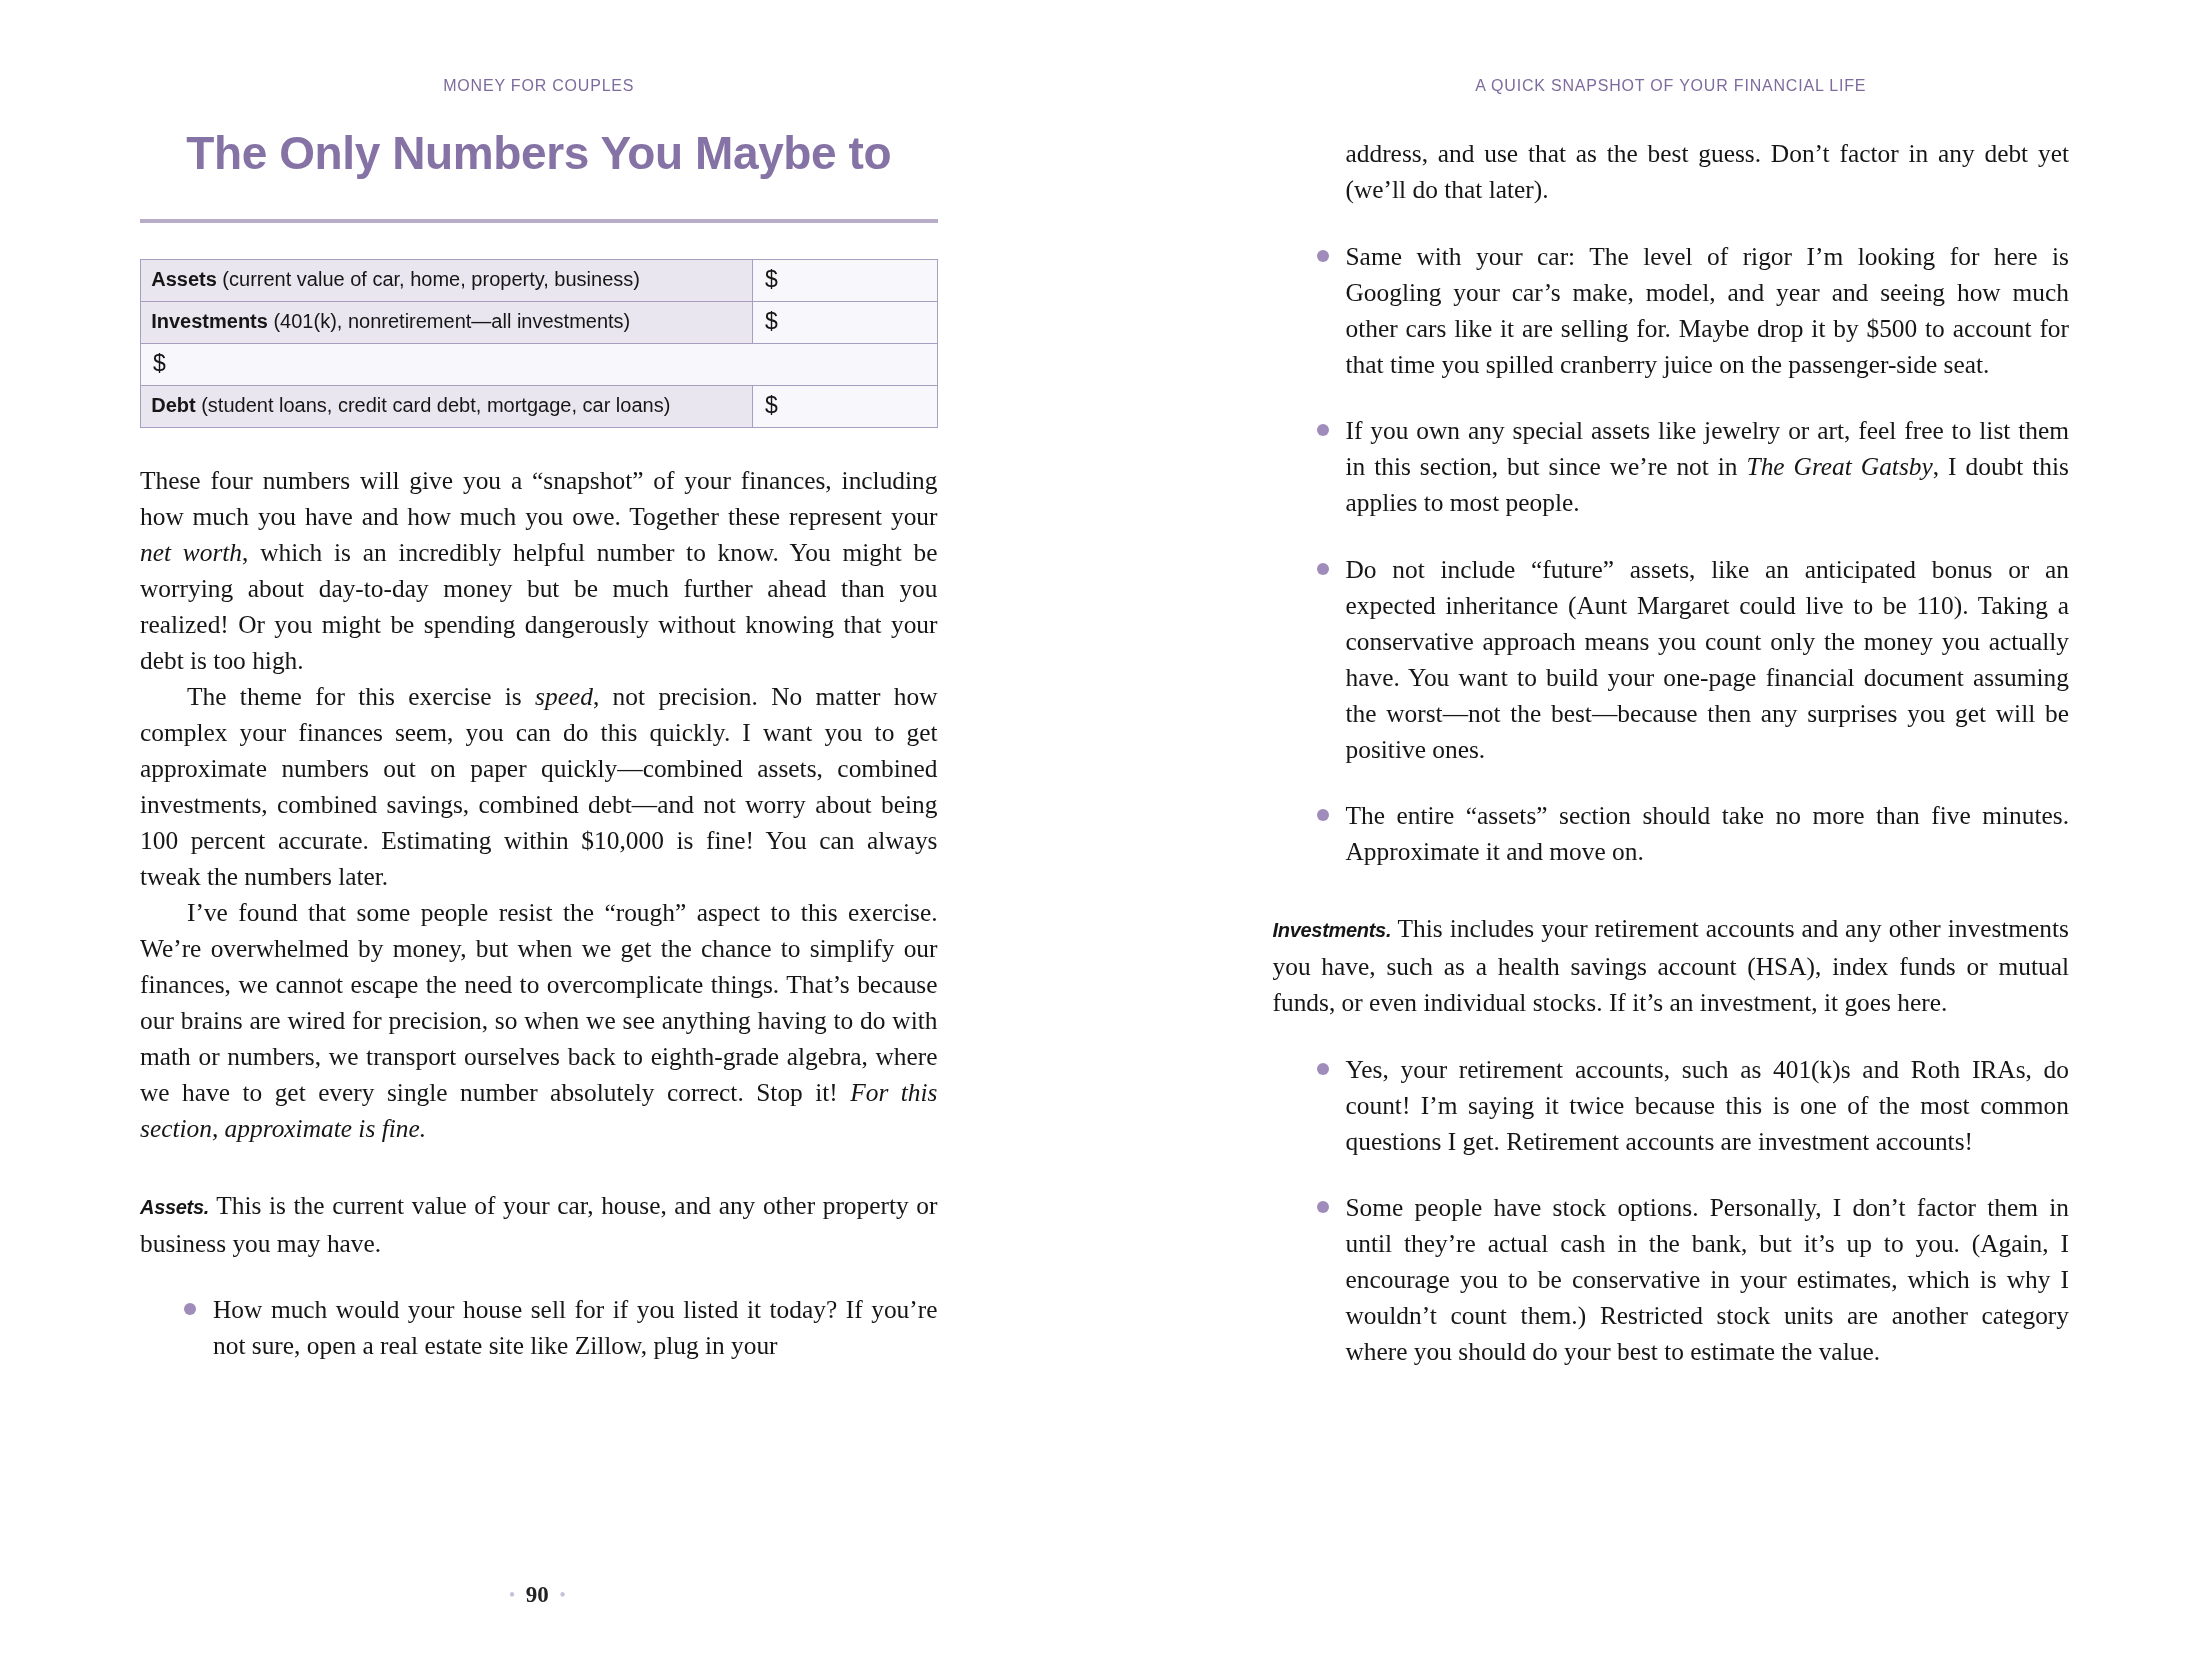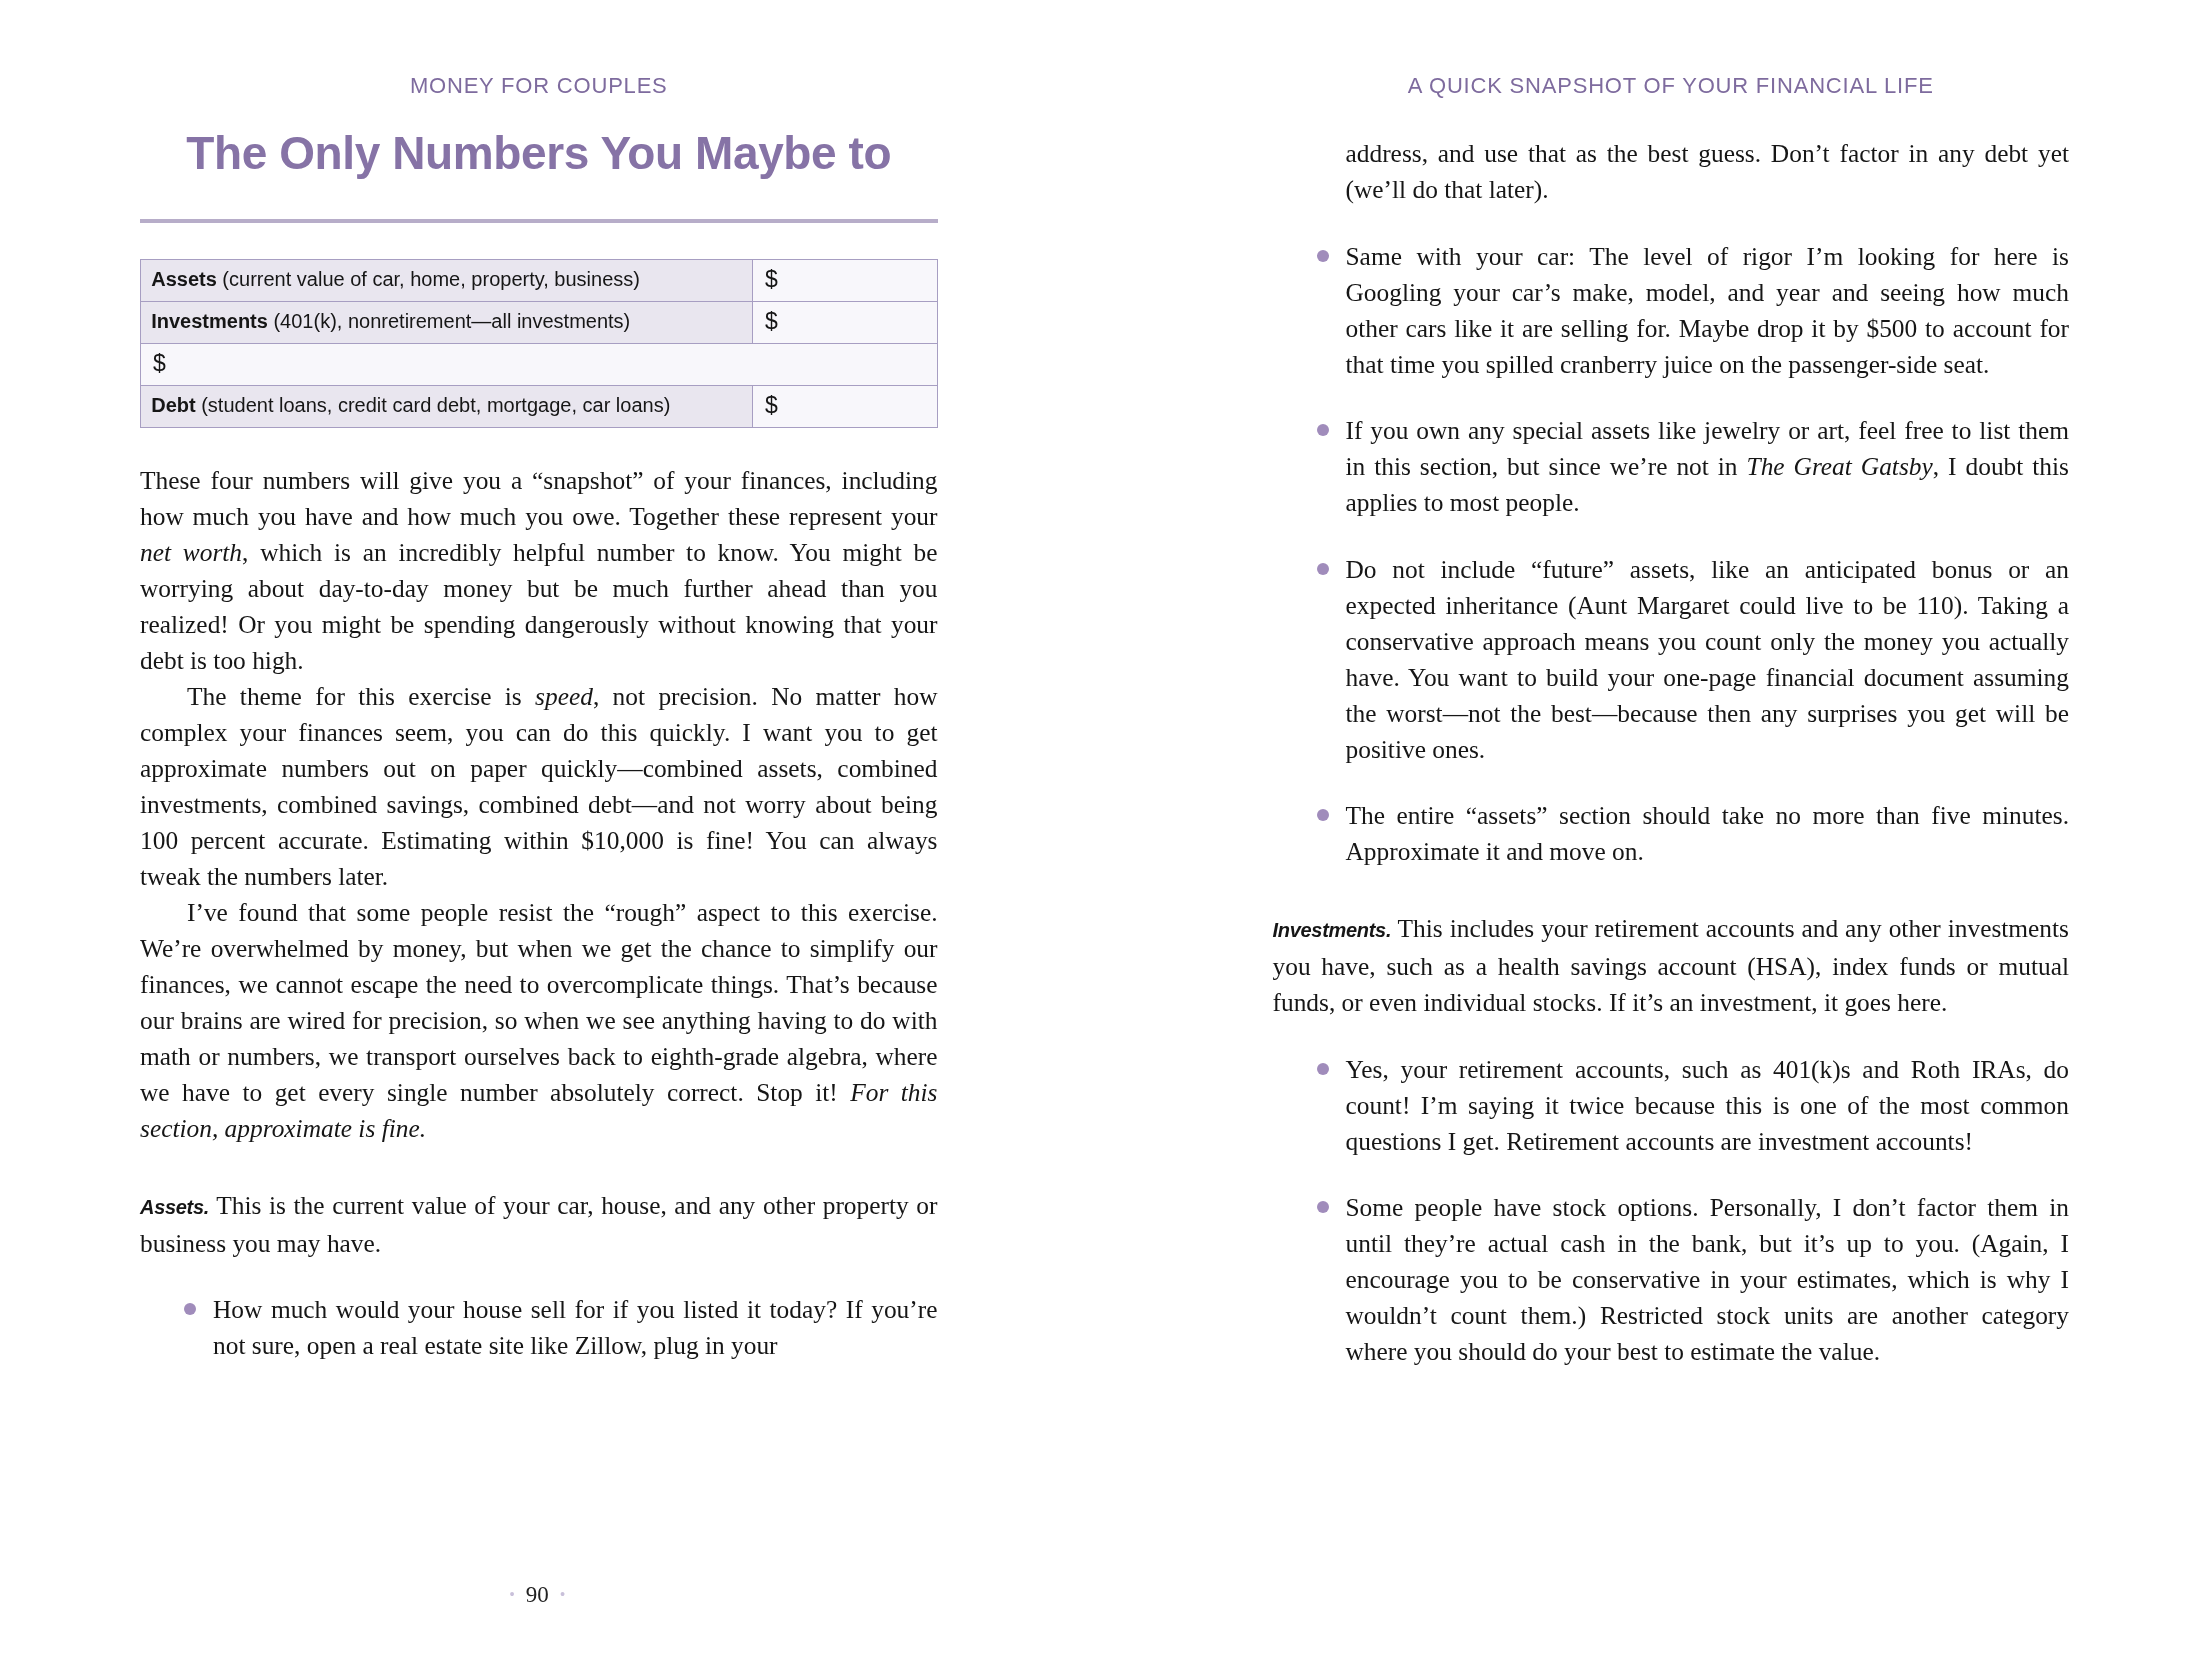--- a/index.html
+++ b/index.html
@@ -10,21 +10,21 @@
     color: #161616;
     overflow: hidden;
   }
   .spread { display: flex; width: 2205px; height: 1654px; }
   .page { position: relative; width: 1103px; height: 1654px; box-sizing: border-box; }
   .page-left  { padding: 73px 165px 0 140px; }
   .page-right { padding: 73px 136px 0 170px; }
 
   .runhead {
     font-family: "Liberation Sans", sans-serif;
-    font-size: 22px; line-height: 25.4px;
+    font-size: 16px; line-height: 25.4px;
     letter-spacing: 0.8px;
     color: var(--running-head, #7e6b9e);
     text-align: center;
     font-weight: 400;
   }
 
   .title {
     margin: 29px 0 0 0;
     text-align: center;
     font-family: "Liberation Sans", sans-serif;
@@ -78,21 +78,21 @@
     font-family: "Liberation Sans", sans-serif;
     font-weight: 700; font-style: italic;
     font-size: 20px; letter-spacing: -0.3px;
   }
 
   .pnum {
     position: absolute; bottom: 46px;
     text-align: center;
     font-size: 23px; color: #222222;
   }
-  .pnum-left  { left: 140px; right: 168px; }
+  .pnum-left  { left: 140px; right: 168px; font-weight: bold; }
   .pnum-right { left: 170px; right: 136px; }
   .pdot { color: var(--page-dot, #c9c0da); font-size: 16px; vertical-align: 2.5px; margin: 0 11px; }
 </style>
 </head>
 <body>
 
 <div class="spread">
 
   <section class="page page-left">
     <header class="runhead">MONEY FOR COUPLES</header>

